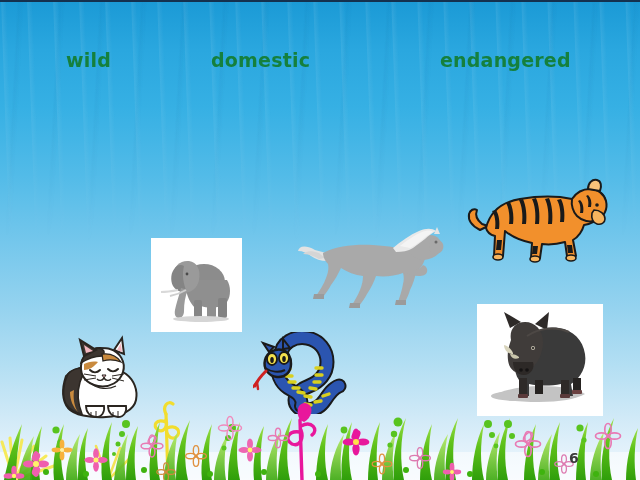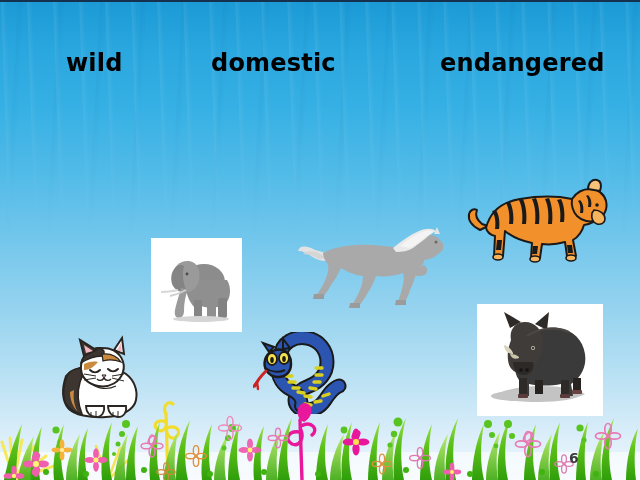--- a/index.html
+++ b/index.html
@@ -46,23 +46,23 @@
         rgba(10,80,140,0.00) 24px,
         rgba(10,80,140,0.00) 41px);
     -webkit-mask-image:linear-gradient(180deg,rgba(0,0,0,.95) 0%,rgba(0,0,0,.75) 45%,rgba(0,0,0,0) 100%);
             mask-image:linear-gradient(180deg,rgba(0,0,0,.95) 0%,rgba(0,0,0,.75) 45%,rgba(0,0,0,0) 100%);
     pointer-events:none;
   }
 
   
   .hdr{
     position:absolute;
-    color:#000000;
+    color:#15803d;
     font-weight:bold;
-    font-size:24px;
+    font-size:19px;
     letter-spacing:.2px;
     white-space:nowrap;
     font-family:"DejaVu Sans","Liberation Sans",sans-serif;
   }
   #hdr-wild{left:66px;top:47px;}
   #hdr-domestic{left:211px;top:47px;}
   #hdr-endangered{left:440px;top:47px;}
 
   
   .card{position:absolute;background:#ffffff;}

